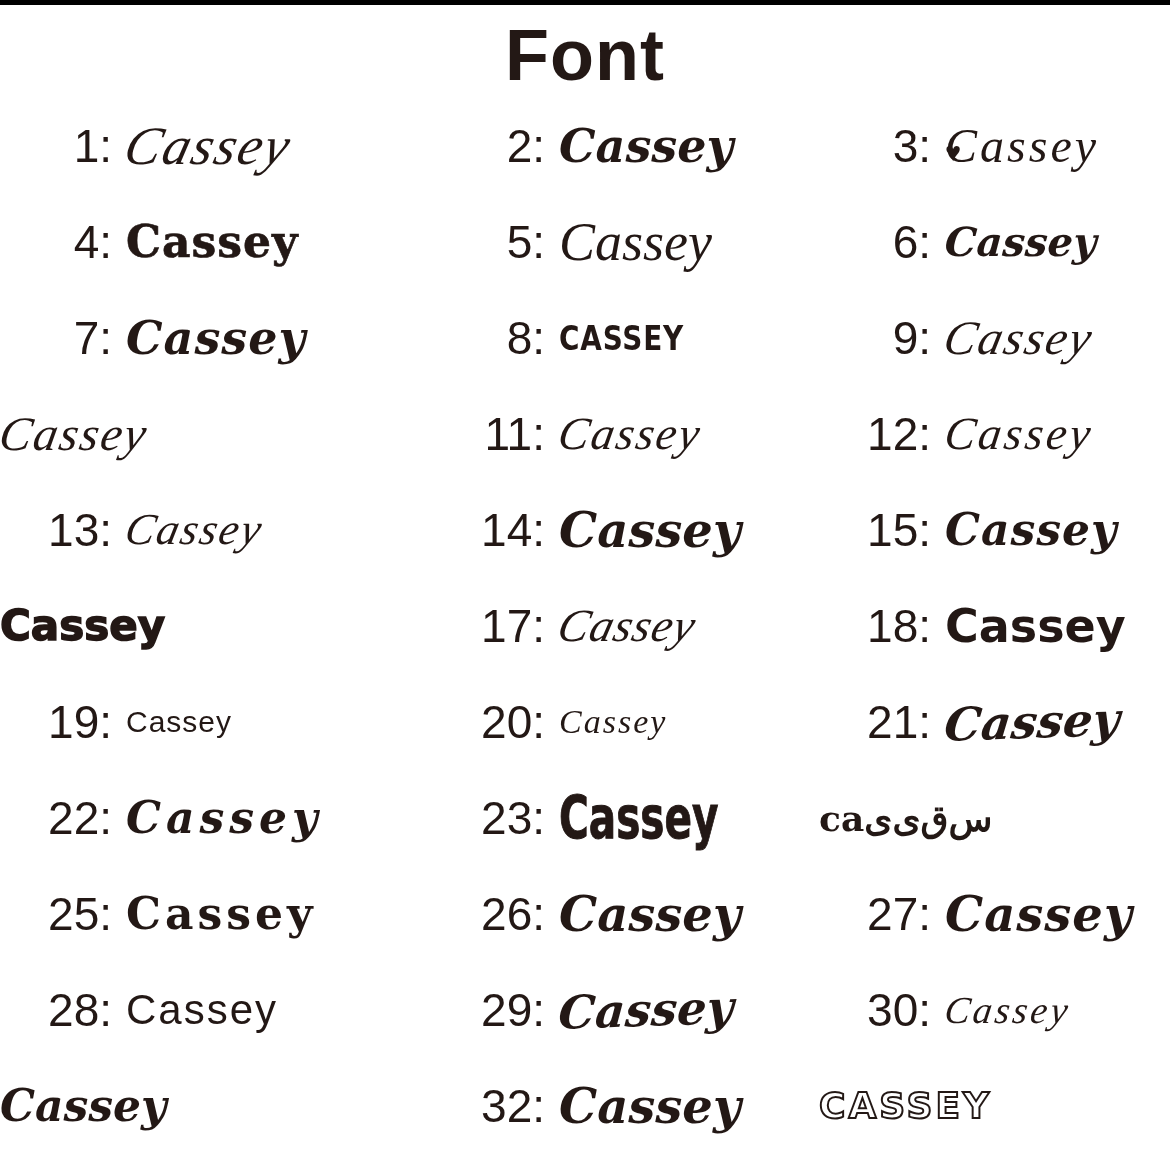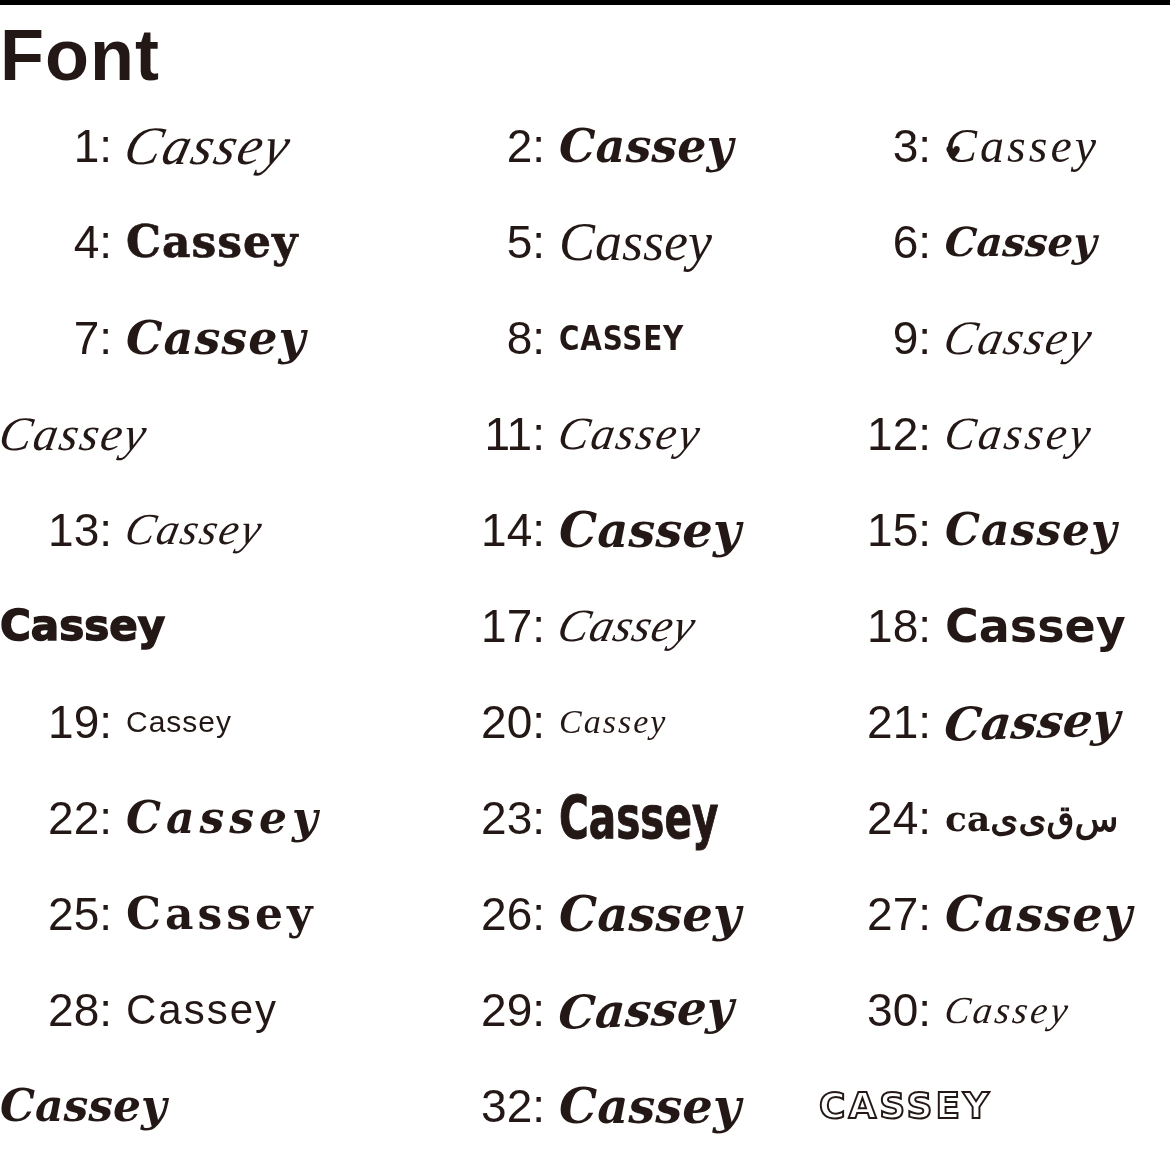--- a/index.html
+++ b/index.html
@@ -8,20 +8,21 @@
     width: 1170px; height: 1159px;
     background: #ffffff;
     font-family: "Liberation Sans", sans-serif;
     overflow: hidden;
     color: var(--ink);
   }
   .top-bar {
     width: 100%; height: 5px; background: #000;
   }
   .title {
+    text-align: center;
     font-family: "Liberation Sans", sans-serif;
     font-weight: 700;
     font-size: 72px;
     line-height: 1.0;
     margin-top: 14px;
     letter-spacing: 1px;
     color: var(--ink);
   }
   .grid {
     position: absolute;
@@ -268,21 +269,20 @@
 
   <div class="cell">
     <span class="num">23:</span>
     <span class="sample" data-style="block-condensed">
       
       <span class="txt">Cassey</span>
     </span>
   </div>
 
   <div class="cell">
-    <span class="num">24:</span>
     <span class="sample" data-style="arabic-calligraphy">
       
       <span class="txt">caى‌ى‌ق‌س</span>
     </span>
   </div>
 
   <div class="cell">
     <span class="num">25:</span>
     <span class="sample" data-style="blackletter-light">
       

